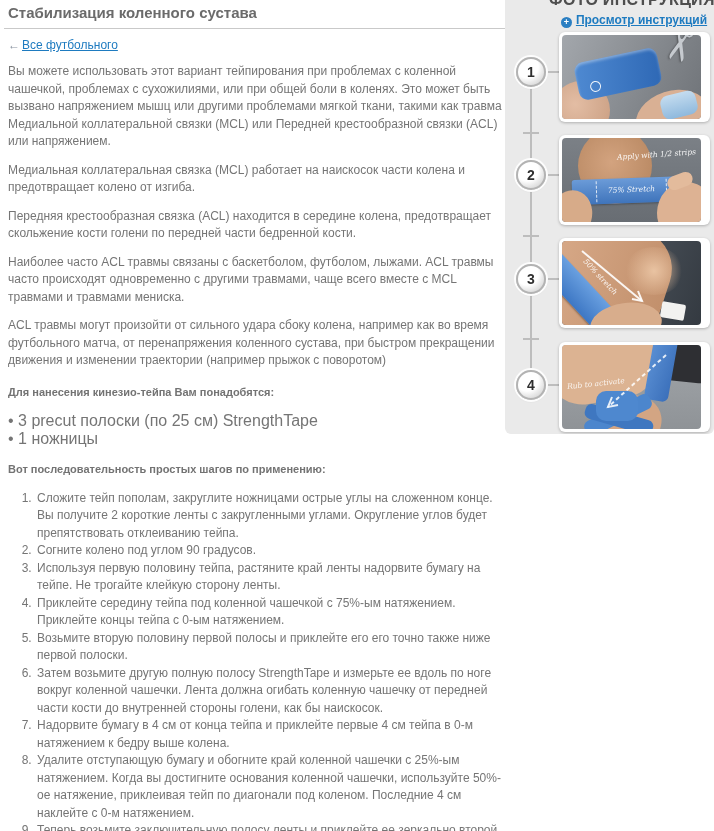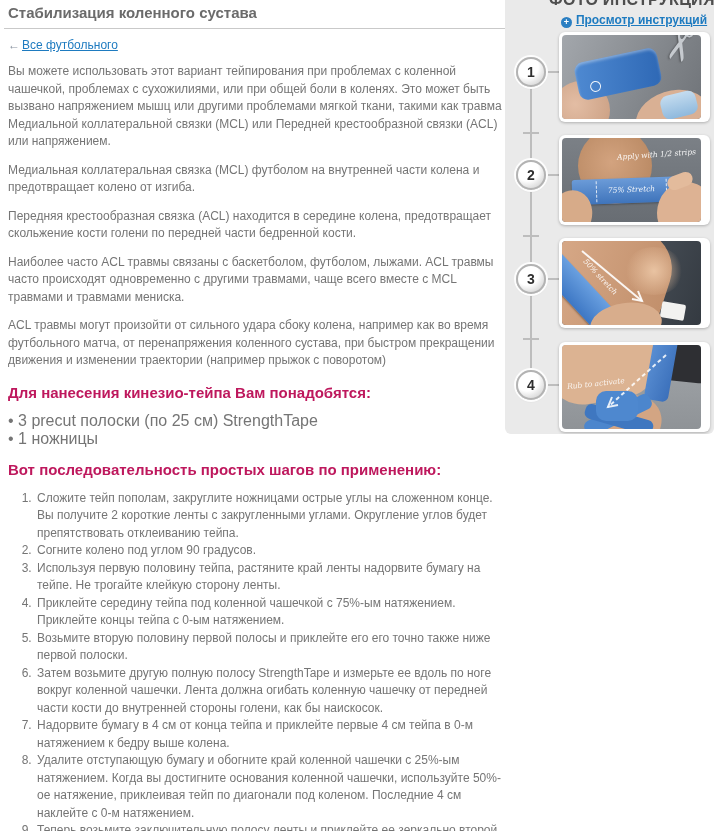--- a/index.html
+++ b/index.html
@@ -9,21 +9,21 @@
     -webkit-font-smoothing:antialiased;overflow:hidden;
   }
   
   .content{position:absolute;left:8px;top:0;width:499px;}
   .page-title{font-size:15px;font-weight:bold;color:#6b6b6b;margin:4px 0 7px;}
   .title-rule{border:none;border-top:1px solid #c9c9c9;margin:0 0 9px -4px;}
   .back-row{font-size:12px;margin:0 0 11px;}
   .back-arrow{color:#8a93a0;text-decoration:none;margin-right:2px;}
   a.link{color:#1e7bc0;text-decoration:underline;cursor:pointer;}
   .content p{font-size:12px;line-height:17.5px;margin:0 0 11px;}
-  .bold-head{font-size:15px;line-height:17.5px;font-weight:bold;color:#be185d;margin:14px 0 11px;}
+  .bold-head{font-size:11px;line-height:17.5px;font-weight:bold;color:#737373;margin:14px 0 11px;}
   ul.needs{list-style:none;margin:0 0 11px;padding:0;font-size:16px;line-height:17.5px;}
   ul.needs li::before{content:"• ";}
   ol.steps{margin:0 0 11px;padding:0 0 0 27px;font-size:12px;line-height:17.5px;}
   ol.steps li{margin:0;padding-left:2px;}
   
   .sidebar{position:absolute;left:505px;top:0;width:209px;height:434px;
     background:#eaeaea;border-radius:0 0 6px 6px;overflow:hidden;}
   .sb-head{position:absolute;top:-9px;left:44px;width:162px;text-align:center;
     font-size:16px;font-weight:bold;color:#4e4e4e;letter-spacing:.3px;white-space:nowrap;}
   .sb-view{position:absolute;top:13px;left:48px;width:162px;text-align:center;font-size:12px;font-weight:bold;}
@@ -105,21 +105,21 @@
 </style>
 </head>
 <body>
 
 <div class="content">
   <h1 class="page-title">Стабилизация коленного сустава</h1>
   <hr class="title-rule">
   <div class="back-row"><span class="back-arrow">←</span><a class="link">Все футбольного</a></div>
 
   <p>Вы можете использовать этот вариант тейпирования при проблемах с коленной чашечкой, проблемах с сухожилиями, или при общей боли в коленях. Это может быть вызвано напряжением мышц или другими проблемами мягкой ткани, такими как травма Медиальной коллатеральной связки (MCL) или Передней крестообразной связки (ACL) или напряжением.</p>
-  <p>Медиальная коллатеральная связка (MCL) футболом на внутренней части колена и предотвращает колено от изгиба.</p>
+  <p>Медиальная коллатеральная связка (MCL) работает на наискосок части колена и предотвращает колено от изгиба.</p>
   <p>Передняя крестообразная связка (ACL) находится в середине колена, предотвращает скольжение кости голени по передней части бедренной кости.</p>
   <p>Наиболее часто ACL травмы связаны с баскетболом, футболом, лыжами. ACL травмы часто происходят одновременно с другими травмами, чаще всего вместе с MCL травмами и травмами мениска.</p>
   <p>ACL травмы могут произойти от сильного удара сбоку колена, например как во время футбольного матча, от перенапряжения коленного сустава, при быстром прекращении движения и изменении траектории (например прыжок с поворотом)</p>
 
   <div class="bold-head">Для нанесения кинезио-тейпа Вам понадобятся:</div>
   <ul class="needs">
     <li>3 precut полоски (по 25 см) StrengthTape</li>
     <li>1 ножницы</li>
   </ul>
 

